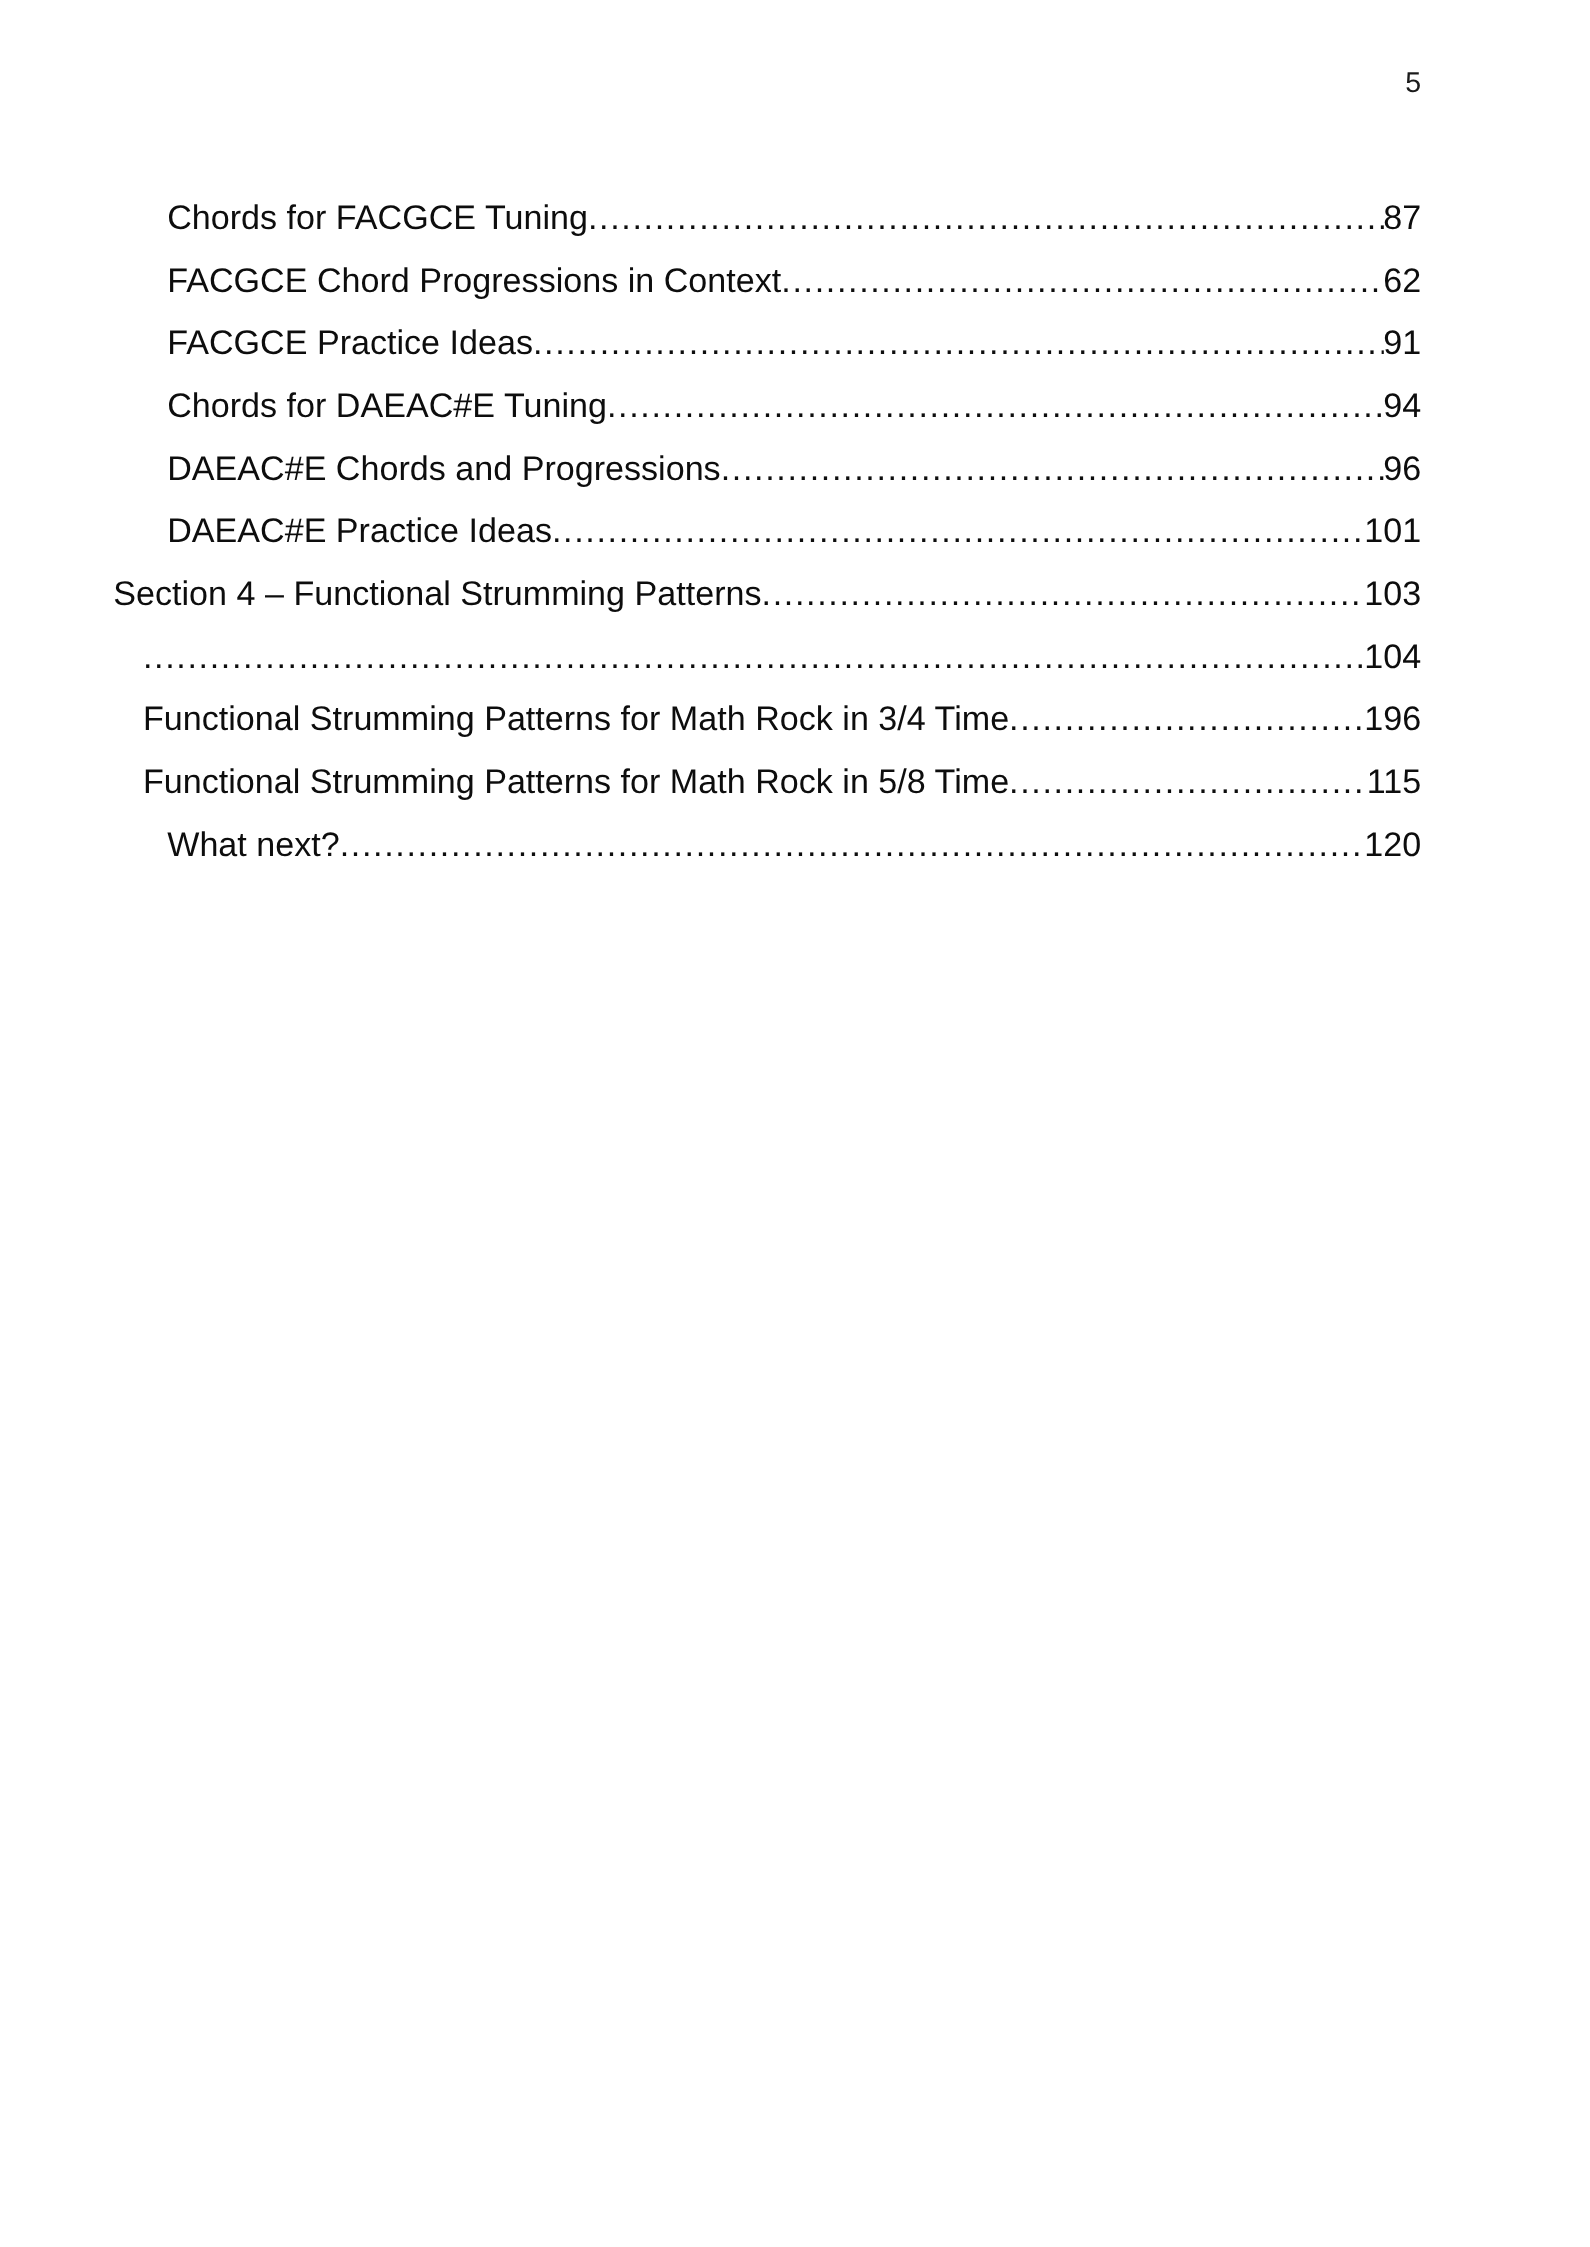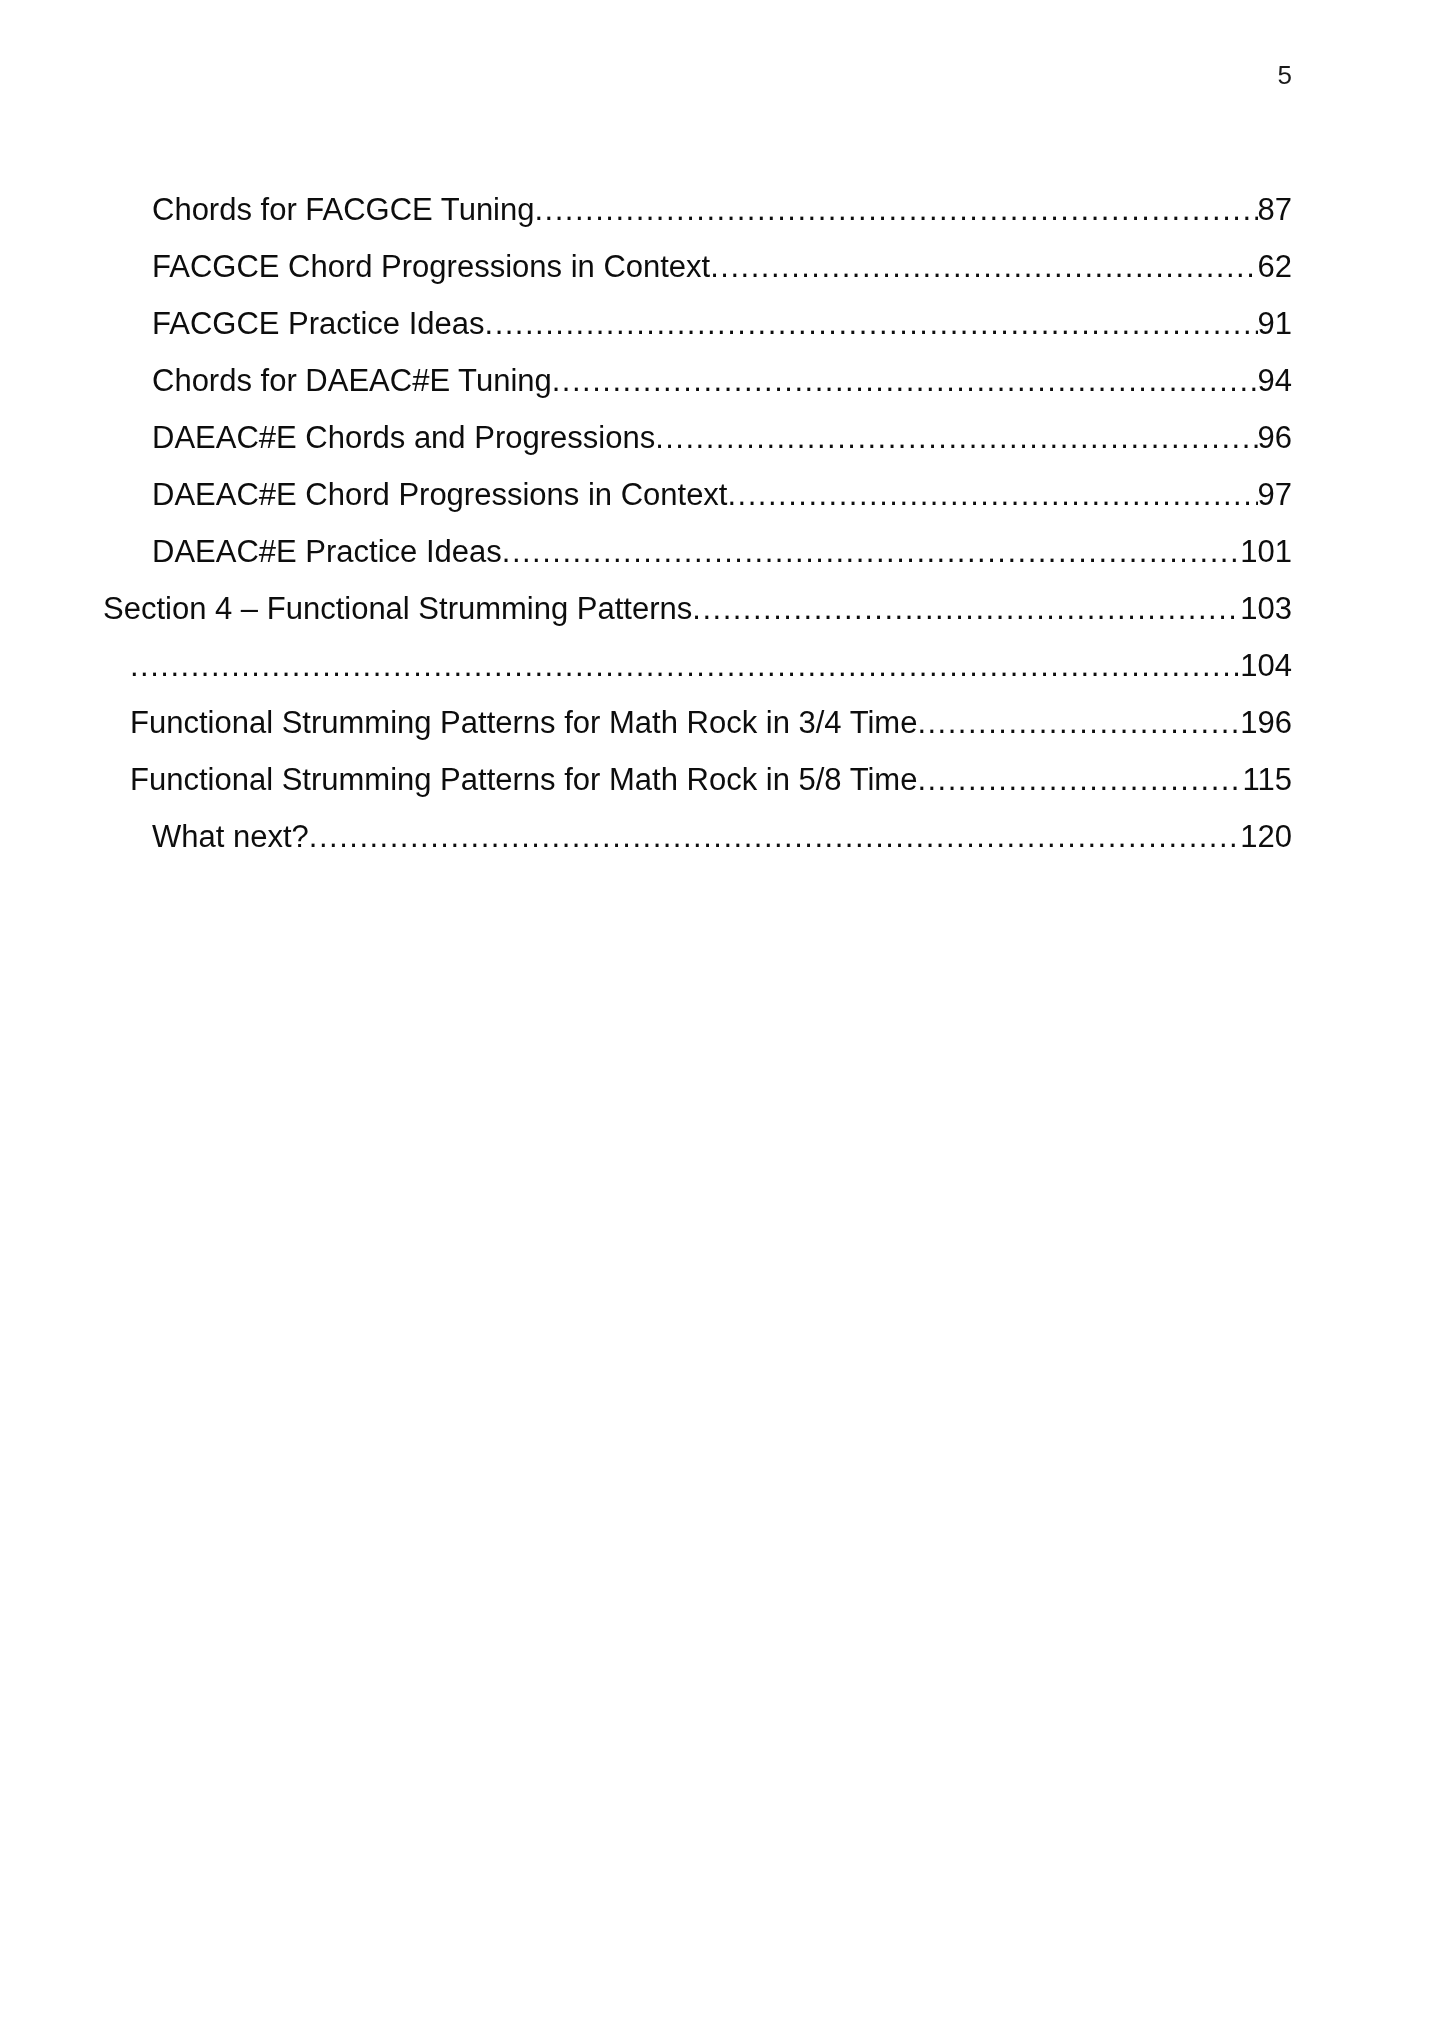--- a/index.html
+++ b/index.html
@@ -20,21 +20,21 @@
     position: absolute;
     top: 62px;
     right: 153px;
     font-size: 26px;
     line-height: 26px;
     color: #1a1a1a;
   }
   .toc {
     position: absolute;
     left: 103px;
-    top: 181px;
+    top: 169px;
     width: 1189px;
     font-size: 31px;
     color: #0d0d0d;
   }
   .toc-row {
     display: flex;
     align-items: baseline;
     height: 57px;
     line-height: 57px;
     white-space: nowrap;
@@ -93,25 +93,20 @@
     <span class="toc-dots"></span>
     <span class="toc-page">94</span>
   </div>
 
   <div class="toc-row lvl3">
     <span class="toc-label">DAEAC#E Chords and Progressions</span>
     <span class="toc-dots"></span>
     <span class="toc-page">96</span>
   </div>
 
-  <div class="toc-row lvl3">
-    <span class="toc-label">DAEAC#E Chord Progressions in Context</span>
-    <span class="toc-dots"></span>
-    <span class="toc-page">97</span>
-  </div>
 
   <div class="toc-row lvl3">
     <span class="toc-label">DAEAC#E Practice Ideas</span>
     <span class="toc-dots"></span>
     <span class="toc-page">101</span>
   </div>
 
   <div class="toc-row lvl1">
     <span class="toc-label">Section 4 – Functional Strumming Patterns</span>
     <span class="toc-dots"></span>

